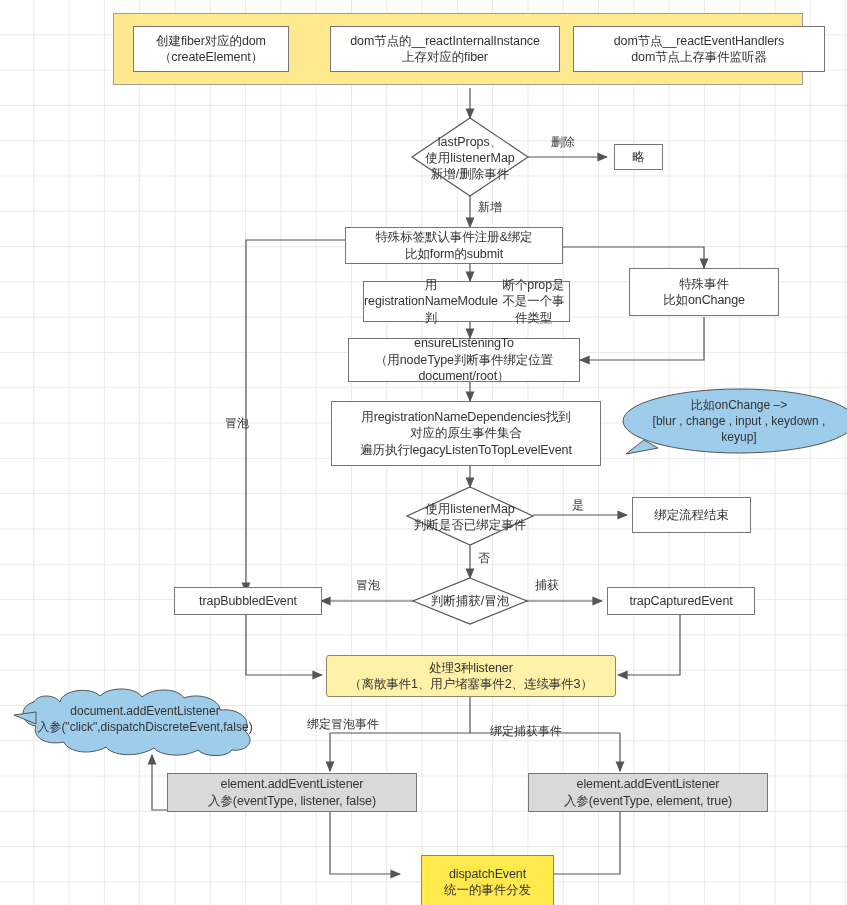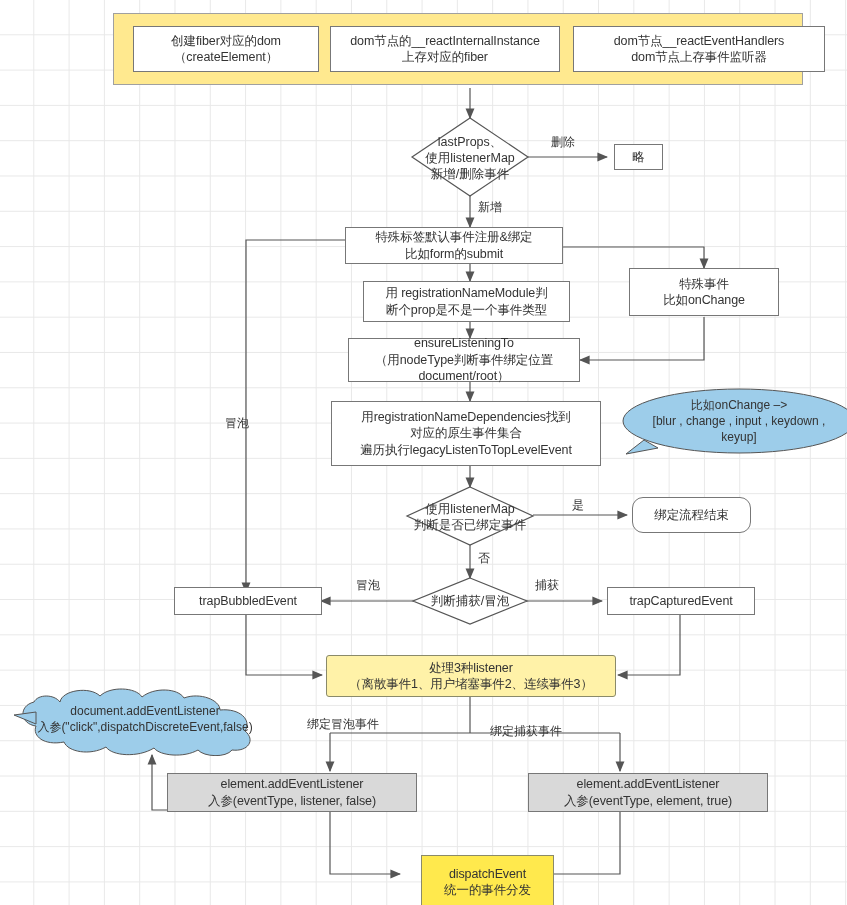--- a/index.html
+++ b/index.html
@@ -141,21 +141,21 @@
 
     <g fill="#ffffff" stroke="#555555" stroke-width="1.2">
       <polygon points="470,118 528,157 470,196 412,157"></polygon>
       <polygon points="470,487 533,516 470,545 407,516"></polygon>
       <polygon points="470,578 527,601 470,624 413,601"></polygon>
     </g>
   </svg>
 
   <div class="node band" style="left:113px;top:13px;width:690px;height:72px;"></div>
 
-  <div class="node white-box" style="left:133px;top:26px;width:186px;height:46px;flex-direction:column;">
+  <div class="node white-box" style="left:133px;top:26px;width:156px;height:46px;flex-direction:column;">
     <span>创建fiber对应的dom</span>
     <span>（createElement）</span>
   </div>
 
   <div class="node white-box" style="left:330px;top:26px;width:230px;height:46px;flex-direction:column;">
     <span>dom节点的__reactInternalInstance</span>
     <span>上存对应的fiber</span>
   </div>
 
   <div class="node white-box" style="left:573px;top:26px;width:252px;height:46px;flex-direction:column;">
@@ -179,21 +179,21 @@
   <div class="node white-box" style="left:345px;top:227px;width:218px;height:37px;flex-direction:column;">
     <span>特殊标签默认事件注册&amp;绑定</span>
     <span>比如form的submit</span>
   </div>
 
   <div class="node white-box" style="left:629px;top:268px;width:150px;height:48px;flex-direction:column;">
     <span>特殊事件</span>
     <span>比如onChange</span>
   </div>
 
-  <div class="node white-box" style="left:363px;top:281px;width:207px;height:41px;flex-direction:column;">
+  <div class="node white-box" style="left:363px;top:281px;width:207px;height:41px;">
     <span>用 registrationNameModule判</span>
     <span>断个prop是不是一个事件类型</span>
   </div>
 
   <div class="node white-box" style="left:348px;top:338px;width:232px;height:44px;flex-direction:column;">
     <span>ensureListeningTo</span>
     <span>（用nodeType判断事件绑定位置</span>
     <span>document/root）</span>
   </div>
 
@@ -218,21 +218,21 @@
   <div class="edge-label" style="left:225px;top:415px;">冒泡</div>
 
   <div class="diamond-label" style="left:390px;top:500px;width:160px;height:34px;flex-direction:column;">
     <span>使用listenerMap</span>
     <span>判断是否已绑定事件</span>
   </div>
 
   <div class="edge-label" style="left:572px;top:497px;">是</div>
   <div class="edge-label" style="left:478px;top:550px;">否</div>
 
-  <div class="node white-box" style="left:632px;top:497px;width:119px;height:36px;border-radius:11px;">
+  <div class="node white-box" style="left:632px;top:497px;width:119px;height:36px;">
     <span>绑定流程结束</span>
   </div>
 
   <div class="diamond-label" style="left:410px;top:592px;width:120px;height:18px;">
     <span>判断捕获/冒泡</span>
   </div>
 
   <div class="edge-label" style="left:356px;top:577px;">冒泡</div>
   <div class="edge-label" style="left:535px;top:577px;">捕获</div>
 

